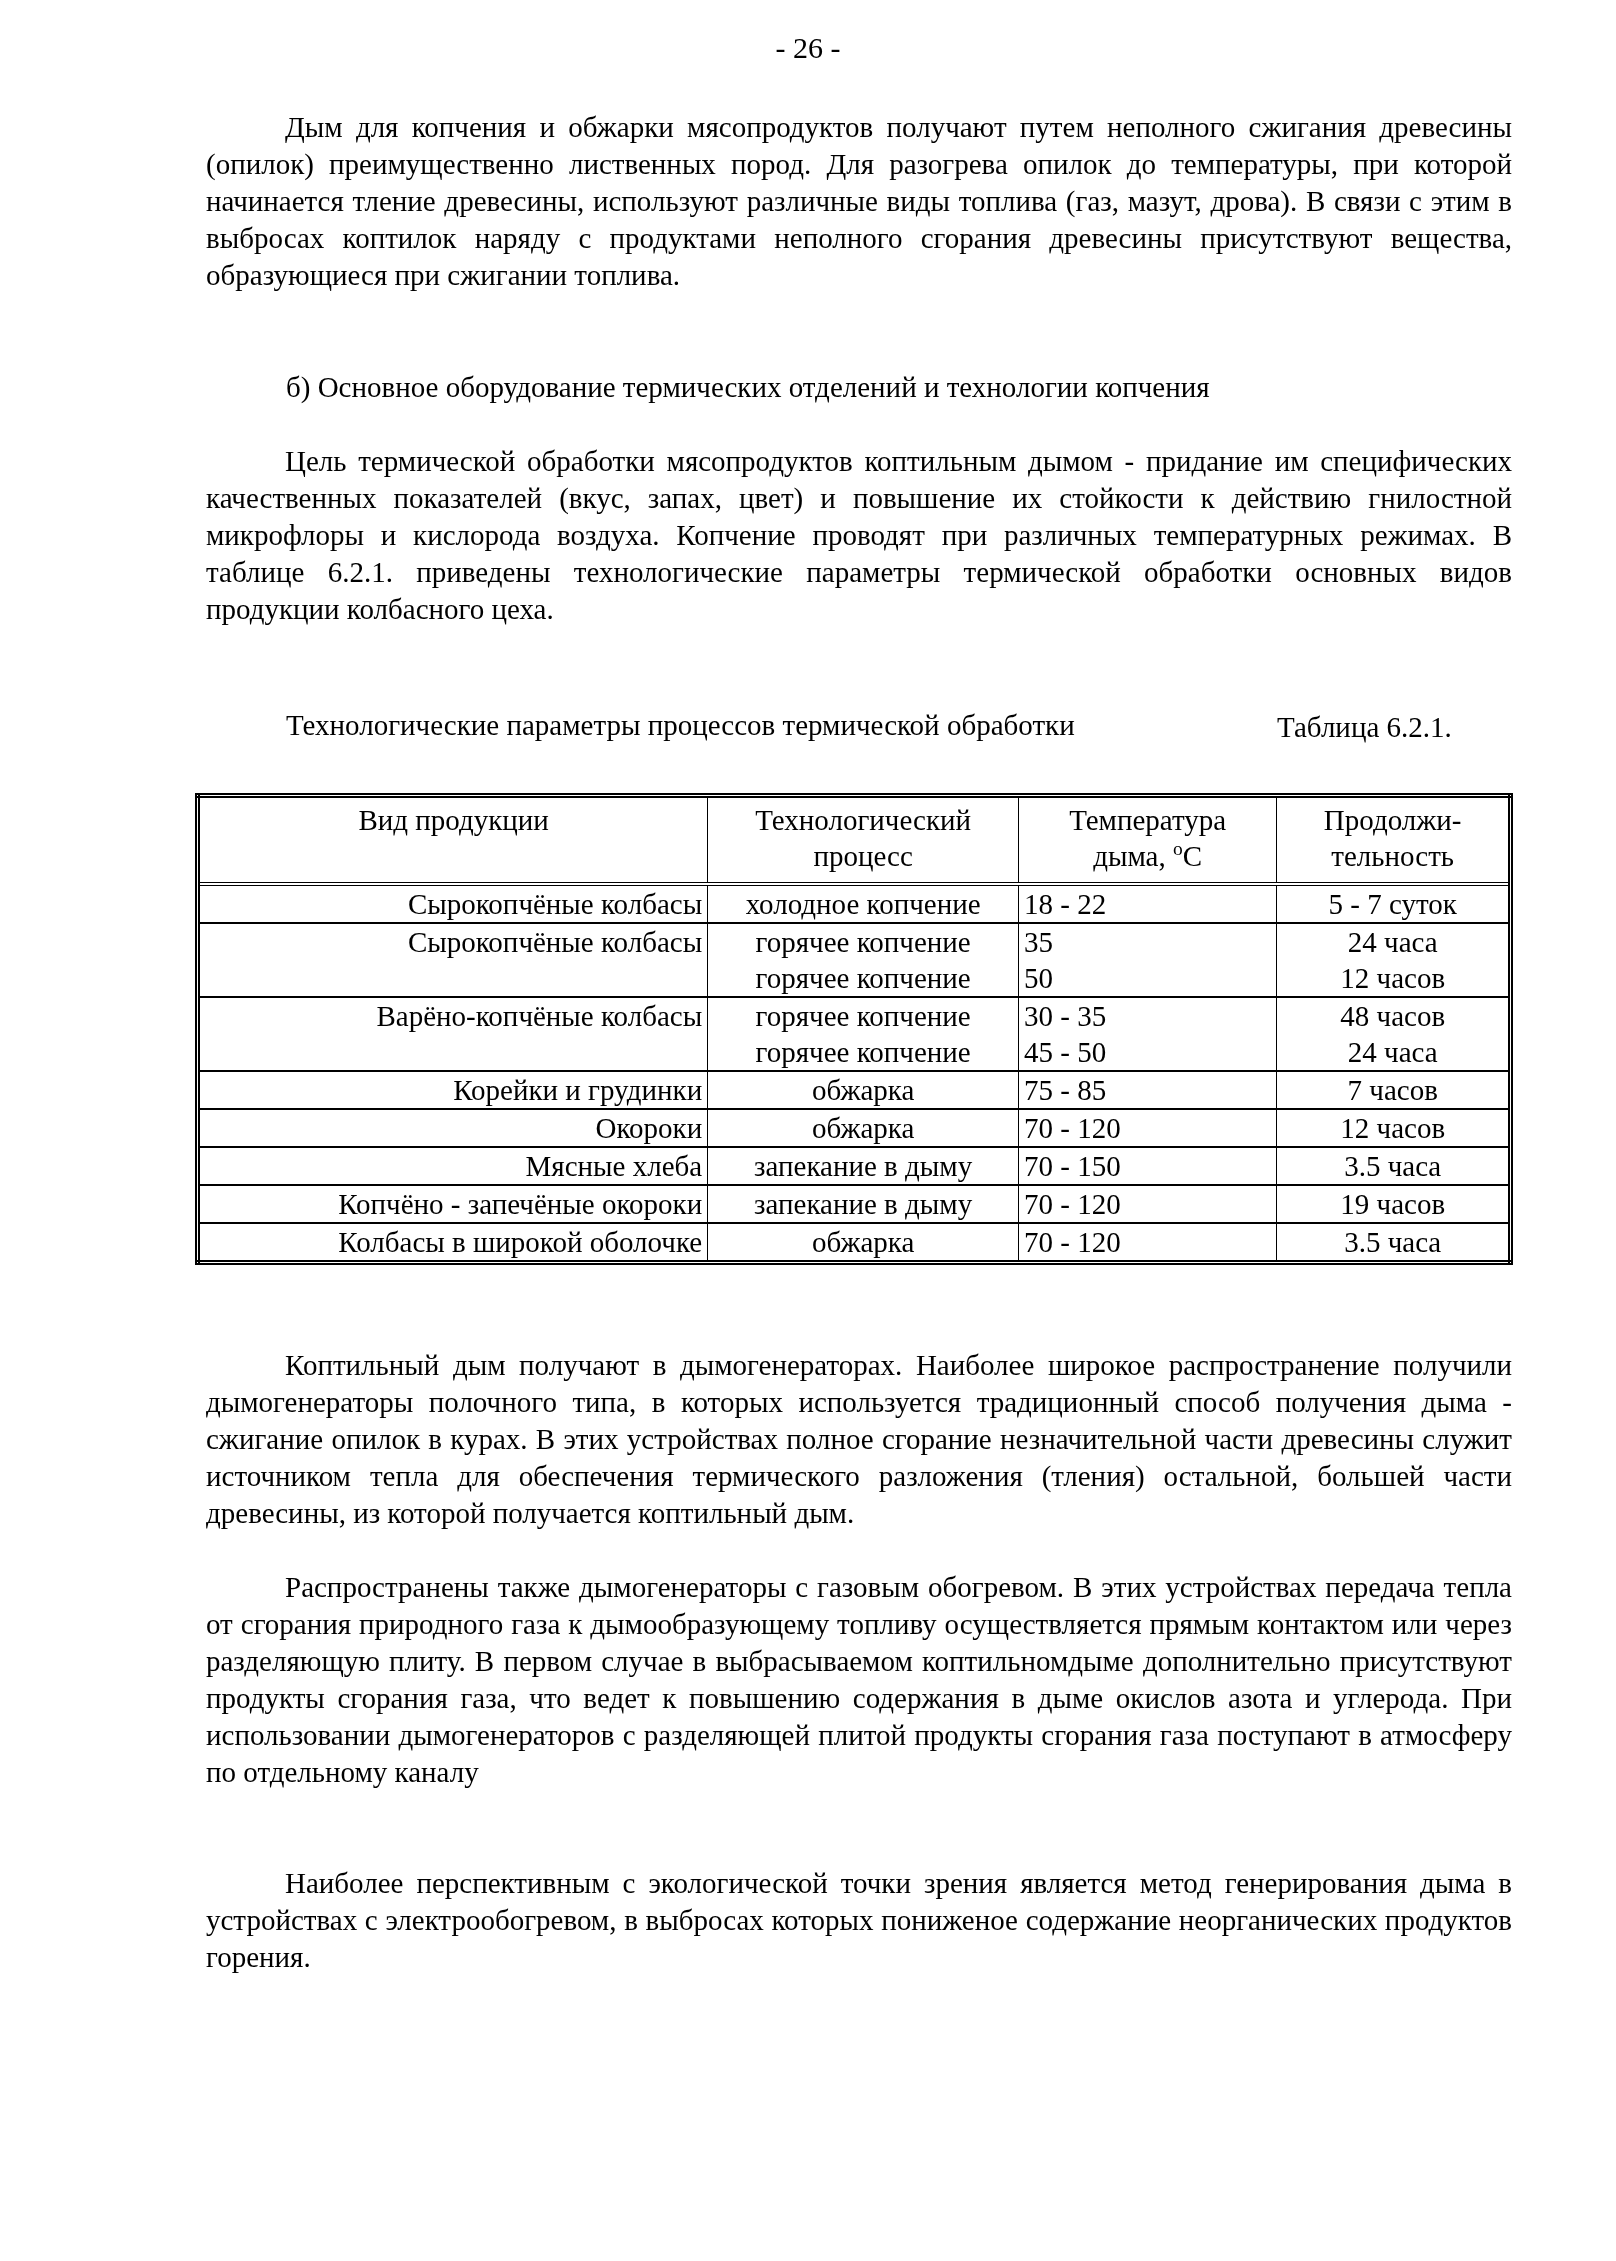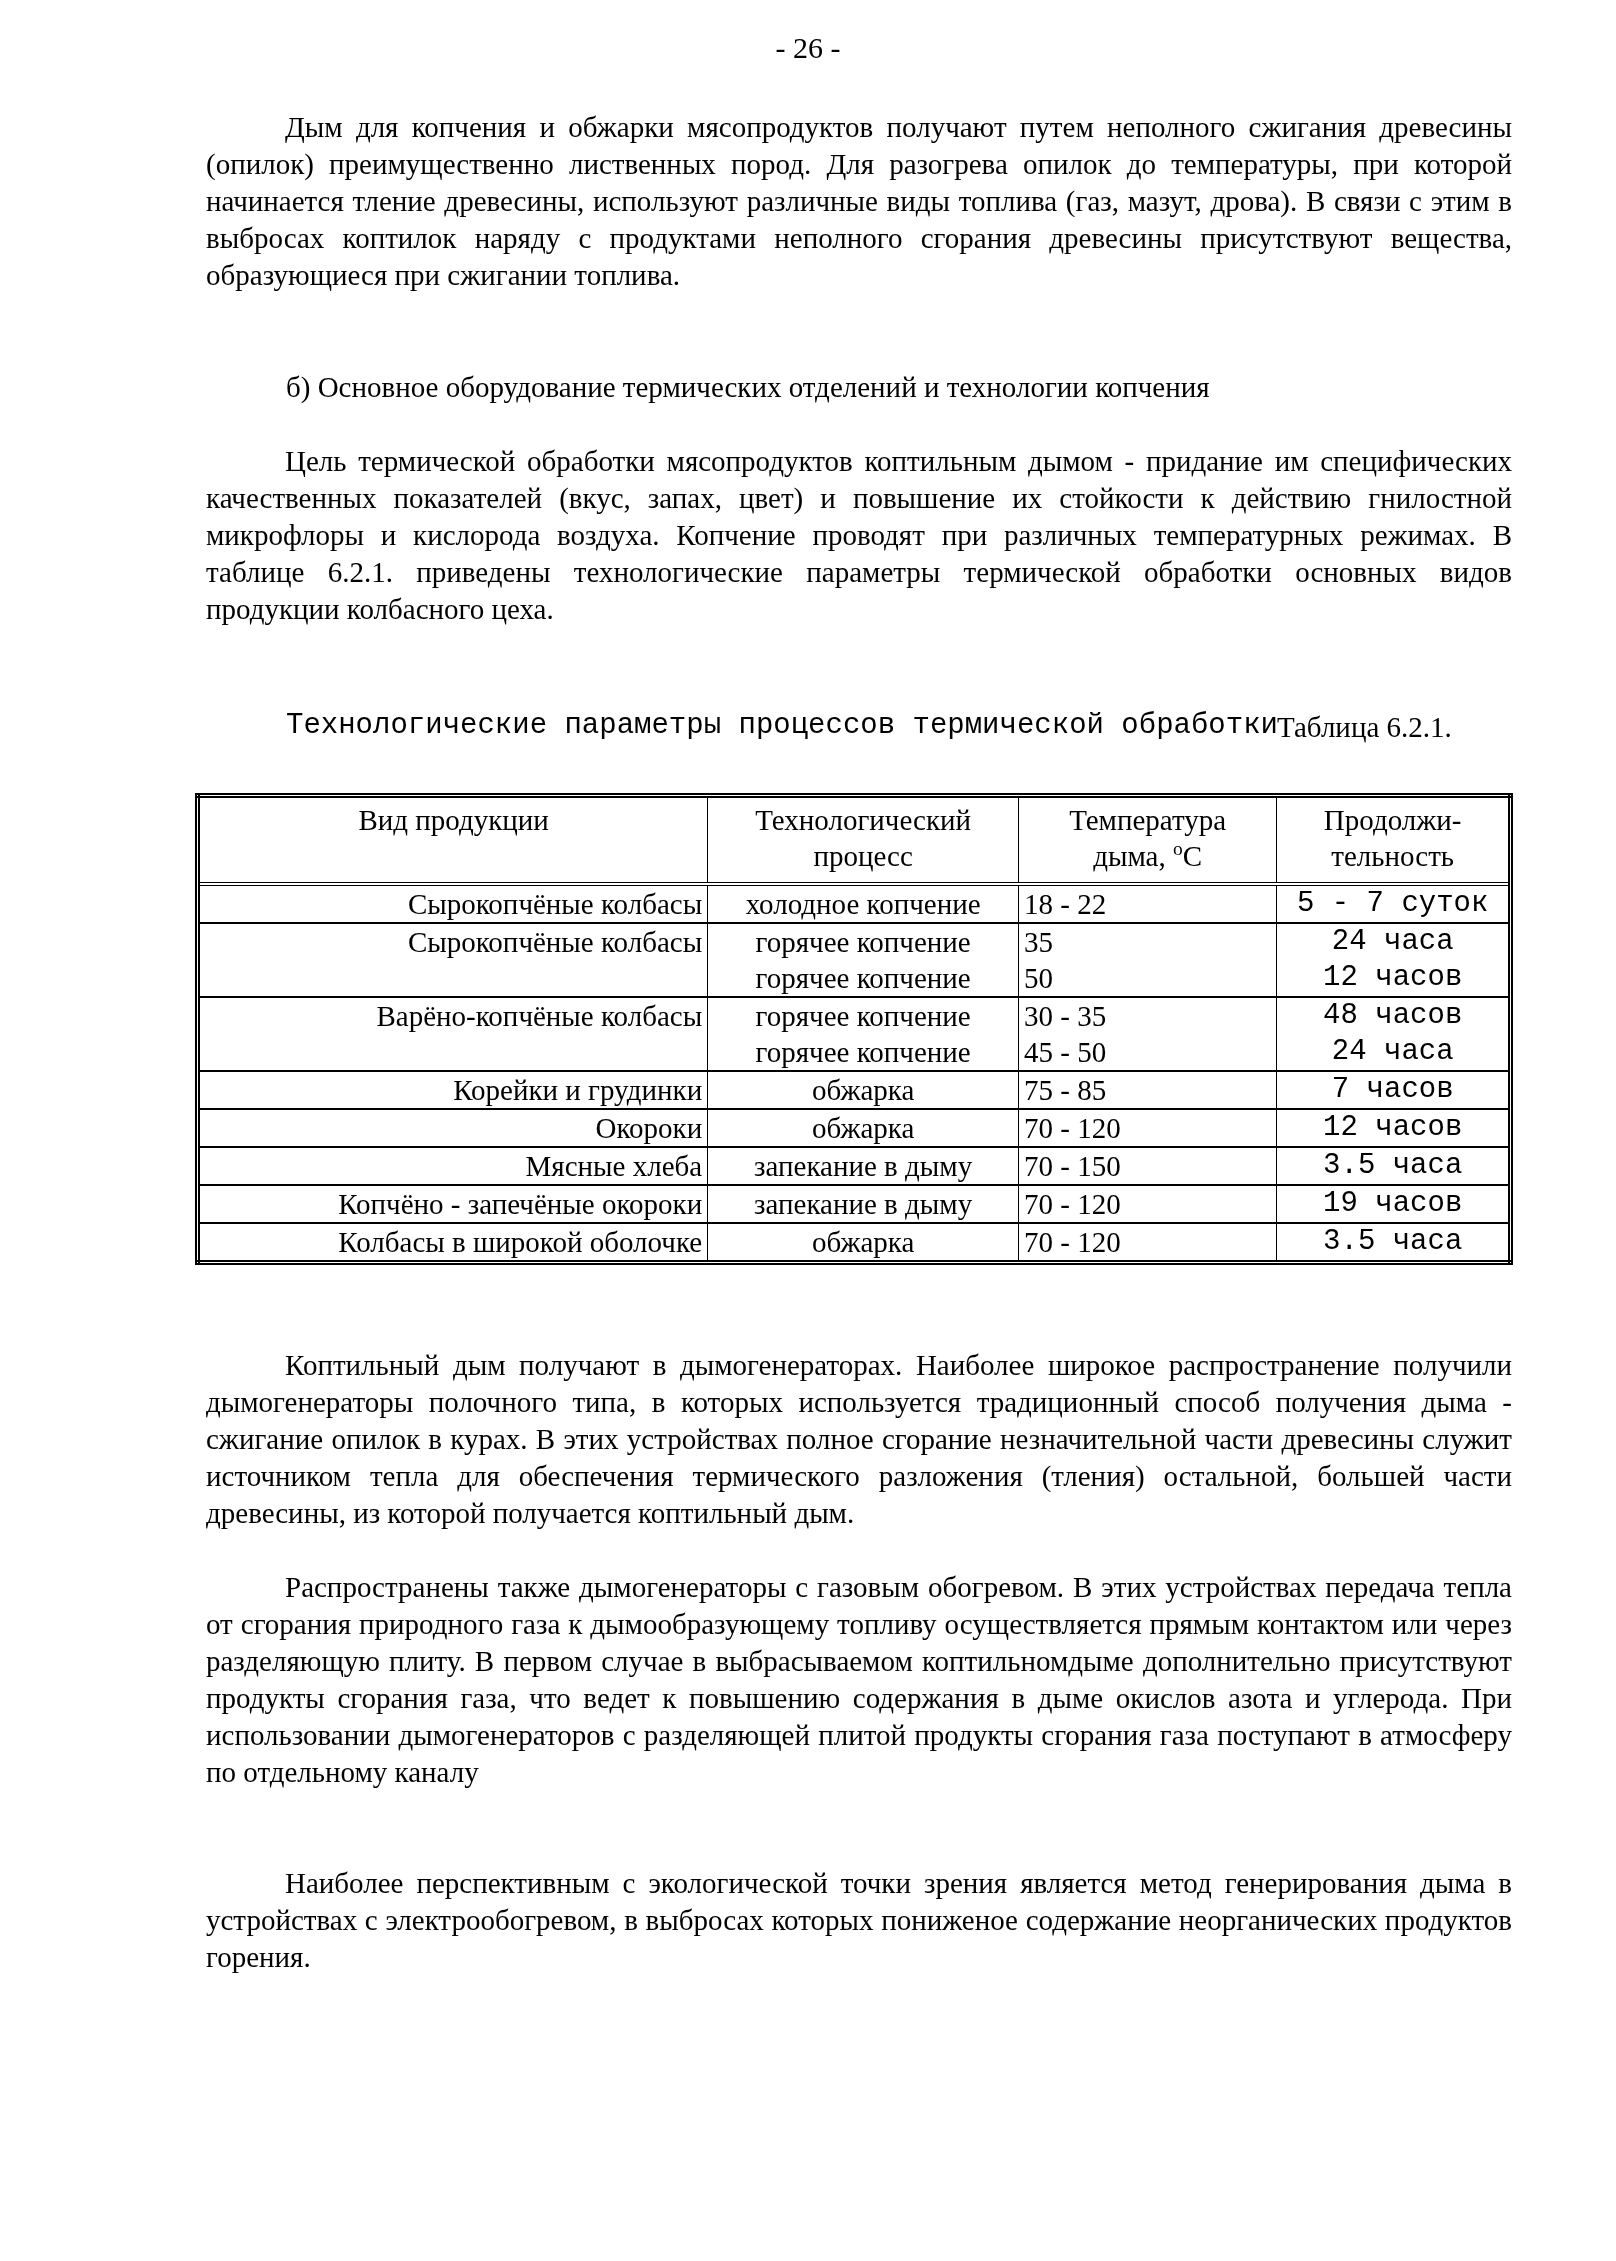--- a/index.html
+++ b/index.html
@@ -4,29 +4,29 @@
 <style>
   html, body { margin: 0; padding: 0; background: #ffffff; }
   body { width: 1616px; height: 2261px; position: relative; overflow: hidden;
          font-family: "Liberation Serif", "DejaVu Serif", serif; color: #000; }
   .page { position: absolute; left: 0; top: 0; width: 1616px; height: 2261px; }
   .pagenum { position: absolute; left: 0; width: 1616px; top: 31px; text-align: center; font-size: 30px; }
   .para { position: absolute; left: 206px; width: 1306px; font-size: 29px; line-height: 37px;
           text-align: justify; text-indent: 79px; margin: 0; }
   .heading { position: absolute; left: 286px; top: 369px; font-size: 29px; line-height: 36px; white-space: nowrap; }
   .tabnum { position: absolute; left: 1277px; top: 674px; font-size: 29px; white-space: nowrap; margin-top: 37px; }
-  .tabtitle { position: absolute; left: 286px; top: 709px; font-size: 29px; white-space: nowrap; font-family: Liberation Mono, monospace; }
+  .tabtitle { position: absolute; left: 286px; top: 709px; font-size: 29px; white-space: nowrap; }
   table.tbl { position: absolute; left: 195px; top: 793px; width: 1318px; border-collapse: collapse;
               font-size: 29px; line-height: 36px; border: 5.2px double #000; }
   .tbl th, .tbl td { border: 1.3px solid #000; padding: 0 5.2px; vertical-align: top; font-weight: normal; }
   .tbl thead th { height: 80px; padding-top: 3.9px; text-align: center; border-bottom: 4.5px double #000; }
   .tbl td.c1 { text-align: right; width: 500px; margin-top: 14px; }
   .tbl td.c2 { text-align: center; width: 300px; }
   .tbl td.c3 { text-align: left; width: 248px; }
-  .tbl td.c4 { text-align: center; width: 221px; font-family: Liberation Mono, monospace; }
+  .tbl td.c4 { text-align: center; width: 221px; }
   .tbl tbody tr td { border-top: 2.6px solid #000; border-bottom: 2.6px solid #000; }
   .sub { display: block; }
   sup { font-size: 19.5px; line-height: 0; }
 </style>
 </head>
 <body>
 
 <div class="page">
 
   <div class="pagenum">- 26 -</div>

